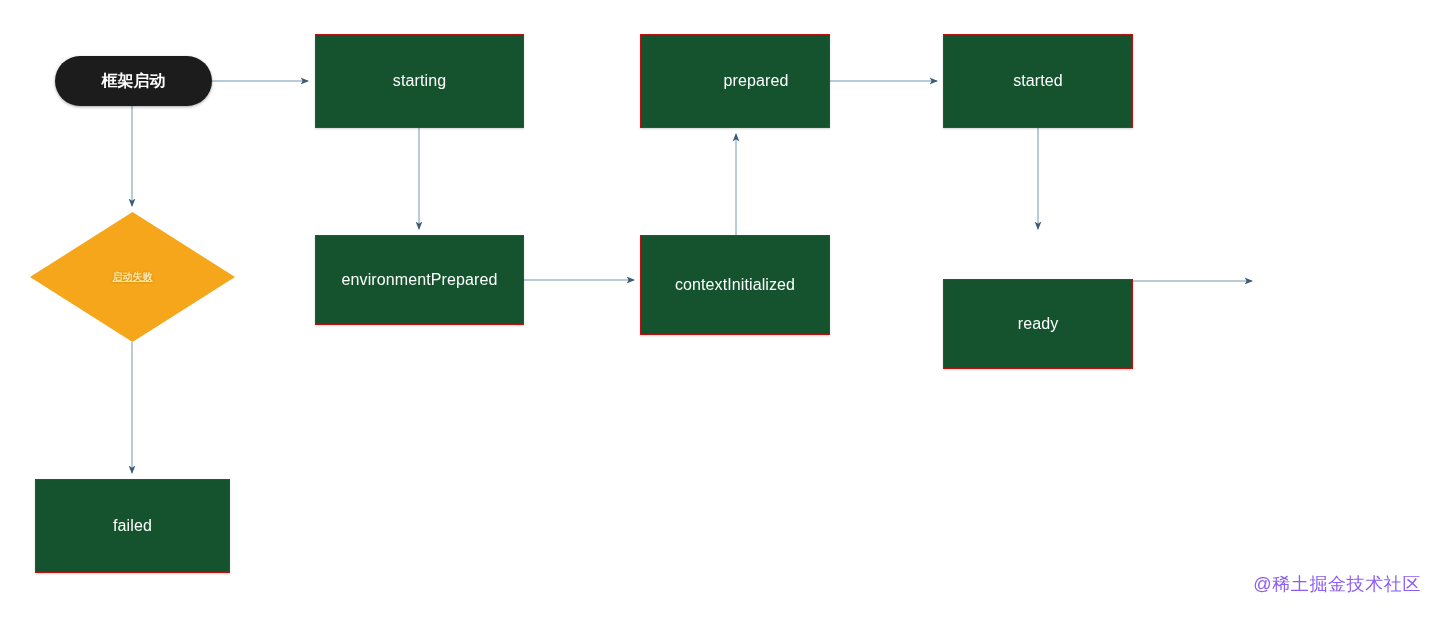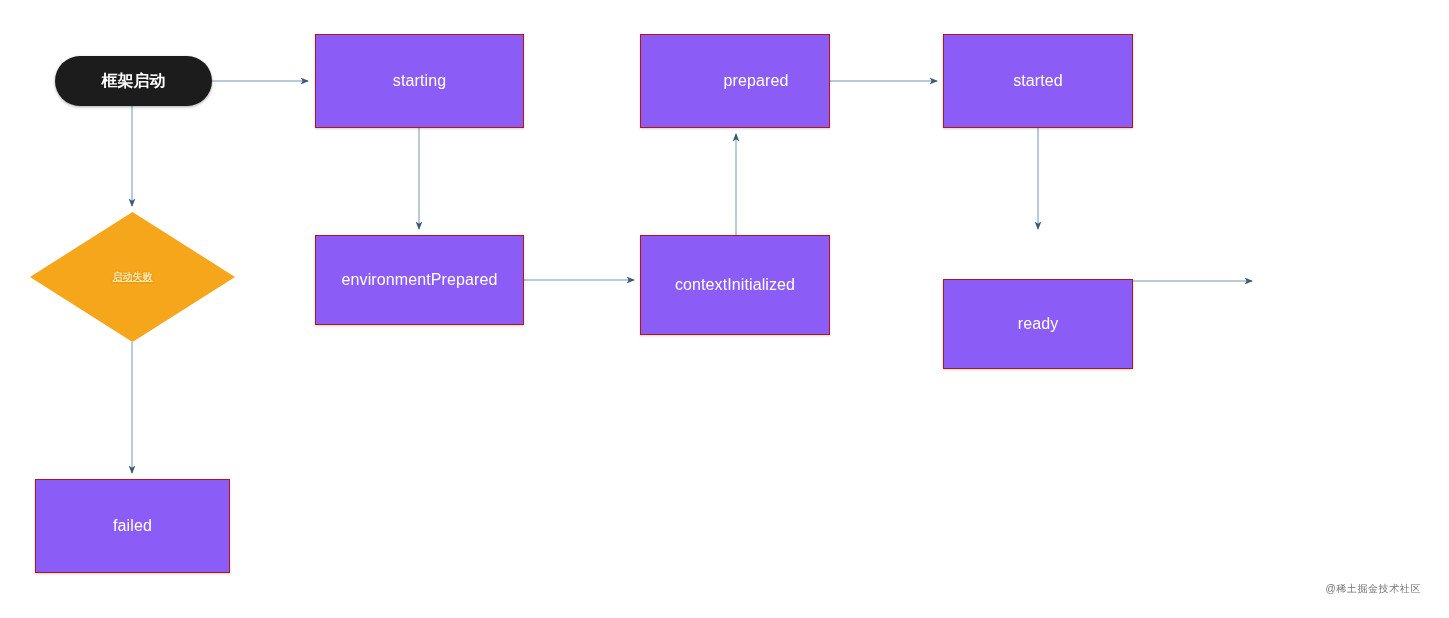--- a/index.html
+++ b/index.html
@@ -28,21 +28,21 @@
   .node {
     position: absolute;
     display: flex;
     align-items: center;
     justify-content: center;
     box-sizing: border-box;
     text-align: center;
     line-height: 1.15;
   }
   .node-rect {
-    background: #8b5cf6;
+    background: #14532d;
     border: 1px solid #b81414;
     color: #ffffff;
     font-size: 16px;
     font-weight: 500;
     letter-spacing: 0.1px;
     box-shadow: 0 1px 2px rgba(0,0,0,0.18);
   }
   .node-pill {
     background: #1c1c1c;
     border-radius: 999px;
@@ -71,22 +71,22 @@
     color: #fbe7a8;
     font-size: 10px;
     font-weight: 700;
     text-shadow: 0 0 2px rgba(180,110,0,0.65);
     text-decoration: underline;
   }
   .watermark {
     position: absolute;
     right: 28px;
     bottom: 22px;
-    color: #737373;
-    font-size: 10px;
+    color: #8b5cf6;
+    font-size: 18px;
     letter-spacing: 0.6px;
     user-select: none;
   }
 </style>
 </head>
 <body>
 
 <div id="canvas">
 
   <svg class="edges" viewBox="0 0 1449 618">

